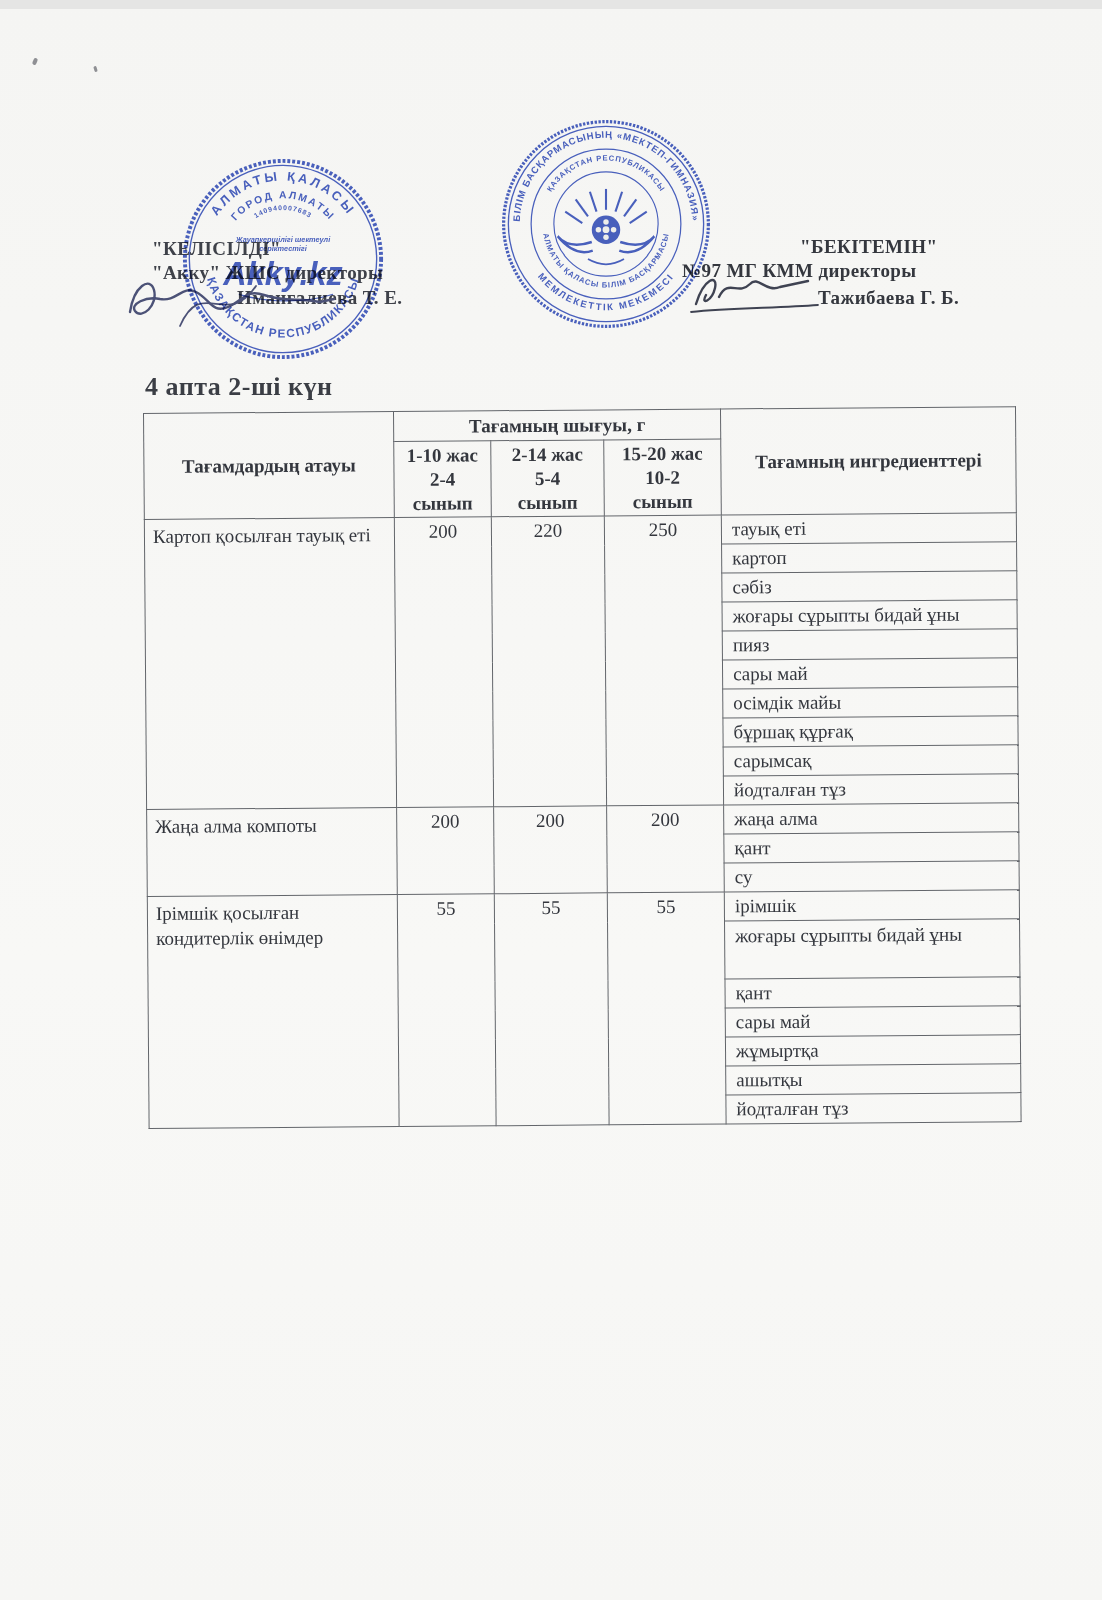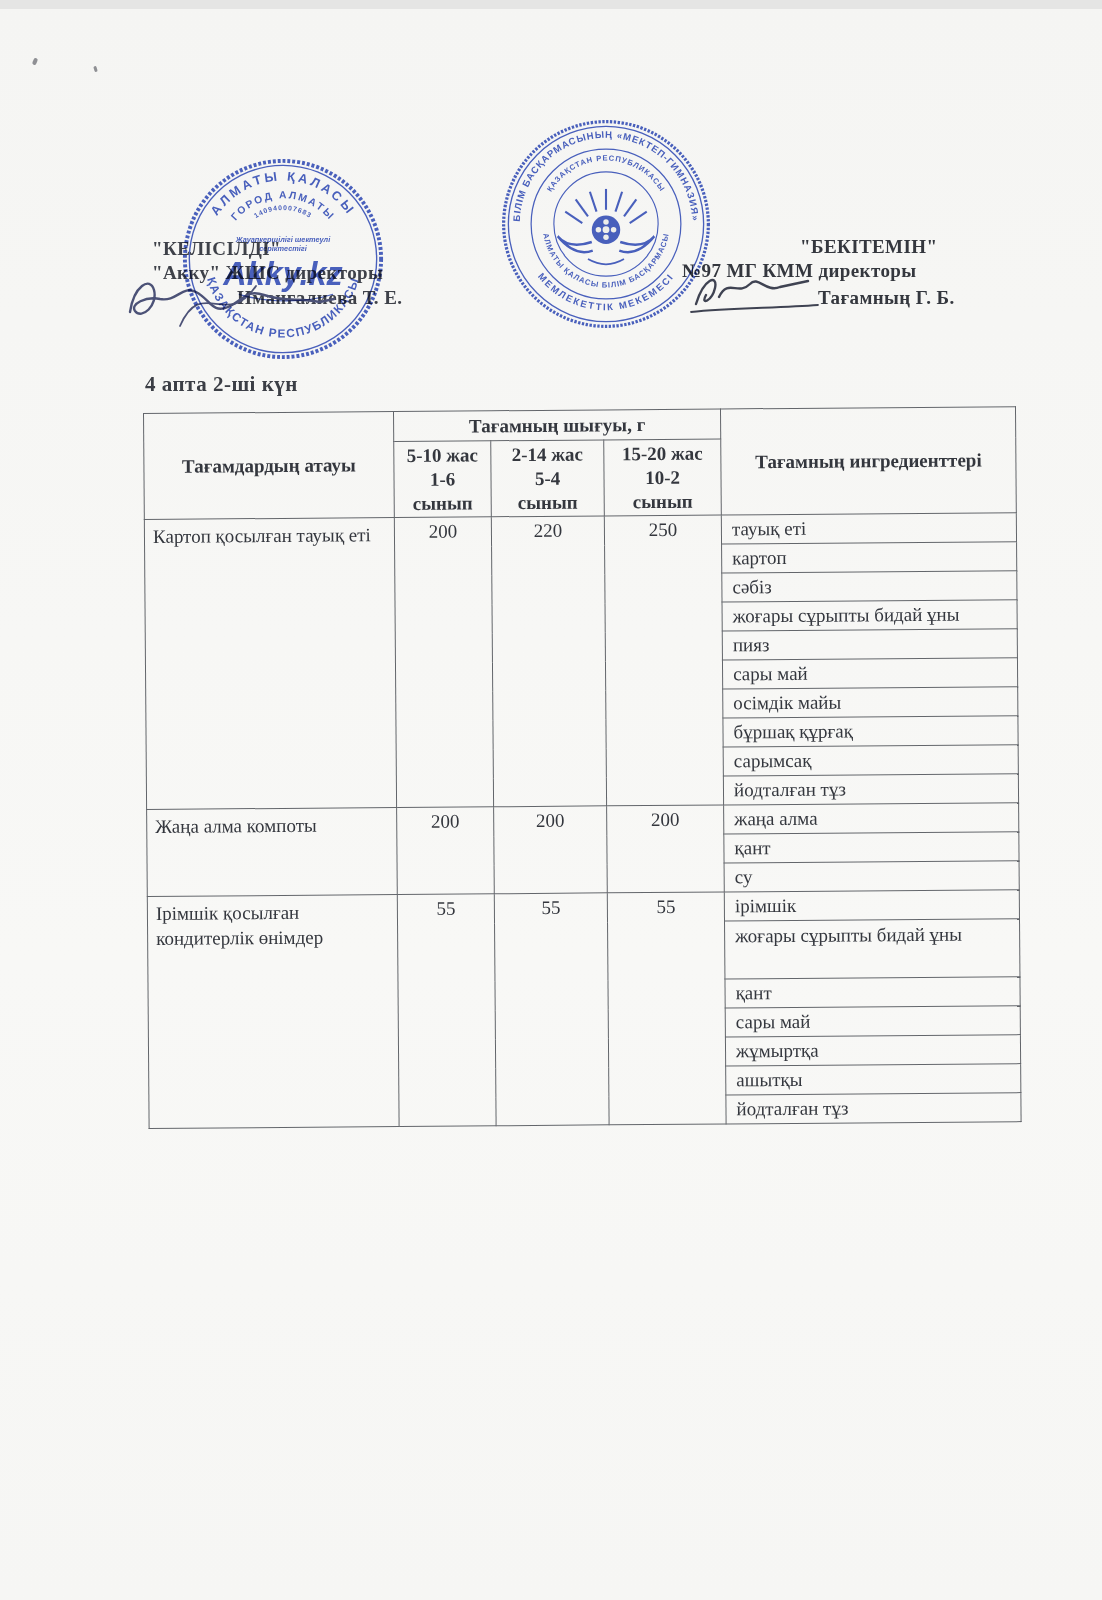--- a/index.html
+++ b/index.html
@@ -24,21 +24,21 @@
 
   
   .lh{position:absolute;font-weight:bold;font-size:19px;letter-spacing:.4px;color:#3e4149;white-space:nowrap;}
   .lh-left-1{left:152px;top:238px;}
   .lh-left-2{left:152px;top:262px;}
   .lh-left-3{left:237px;top:287px;}
   .lh-right-1{left:800px;top:236px;color:#34373e;}
   .lh-right-2{left:682px;top:260px;color:#34373e;}
   .lh-right-3{left:818px;top:287px;color:#34373e;}
 
-  .week-title{position:absolute;left:145px;top:372px;font-weight:bold;font-size:21px;letter-spacing:.5px;color:#3b3e45;}
+  .week-title{position:absolute;left:145px;top:372px;font-weight:bold;font-size:26px;letter-spacing:.5px;color:#3b3e45;}
 
   
   .sig{position:absolute;}
   .sig-left{left:122px;top:268px;width:218px;height:64px;}
   .sig-right{left:686px;top:266px;width:140px;height:52px;}
   .sig path{fill:none;stroke-linecap:round;}
 
   
   .stamp{position:absolute;mix-blend-mode:multiply;opacity:.92;filter:blur(.35px);}
   .stamp-left{left:180px;top:156px;width:206px;height:206px;}
@@ -69,21 +69,21 @@
   <div class="scan-strip"></div>
   <div class="speck s1"></div>
   <div class="speck s2"></div>
 
   <div class="lh lh-left-1">"КЕЛІСІЛДІ"</div>
   <div class="lh lh-left-2">"Акку" ЖШС директоры</div>
   <div class="lh lh-left-3">Иманғалиева Т. Е.</div>
 
   <div class="lh lh-right-1">"БЕКІТЕМІН"</div>
   <div class="lh lh-right-2">№97 МГ КММ директоры</div>
-  <div class="lh lh-right-3">Тағамның Г. Б.</div>
+  <div class="lh lh-right-3">Тажибаева Г. Б.</div>
 
   <svg class="sig sig-left" viewBox="0 0 218 64">
     <path d="M8,44 C12,18 28,8 32,22 C36,37 20,52 13,43 C8,36 24,28 38,31 C55,34 60,17 74,24 C88,31 90,46 106,39 C122,32 124,21 142,27 C162,34 176,30 198,34 L212,31" stroke="#4c5277" stroke-width="2.4"></path>
     <path d="M58,58 C80,8 104,62 134,18" stroke="#4c5277" stroke-width="1.8"></path>
   </svg>
 
   <svg class="sig sig-right" viewBox="0 0 140 52">
     <path d="M10,38 C18,12 32,8 29,22 C26,35 14,40 20,29 M33,31 C42,12 52,30 64,18 C72,9 80,27 94,21 L122,15" stroke="#3f4352" stroke-width="2.4"></path>
     <path d="M5,46 C42,42 92,42 132,39" stroke="#3f4352" stroke-width="1.8"></path>
   </svg>
@@ -157,22 +157,22 @@
           <col style="width:295px">
       </colgroup>
       <thead>
         <tr class="hrow1">
           <th rowspan="2">Тағамдардың атауы</th>
           <th colspan="3">Тағамның шығуы, г</th>
           <th rowspan="2">Тағамның ингредиенттері</th>
         </tr>
         <tr class="hrow2">
           <th>
-            <div>5-10 жас</div>
-            <div>1-6</div>
+            <div>1-10 жас</div>
+            <div>2-4</div>
             <div>сынып</div>
           </th>
           <th>
             <div>2-14 жас</div>
             <div>5-4</div>
             <div>сынып</div>
           </th>
           <th>
             <div>15-20 жас</div>
             <div>10-2</div>

